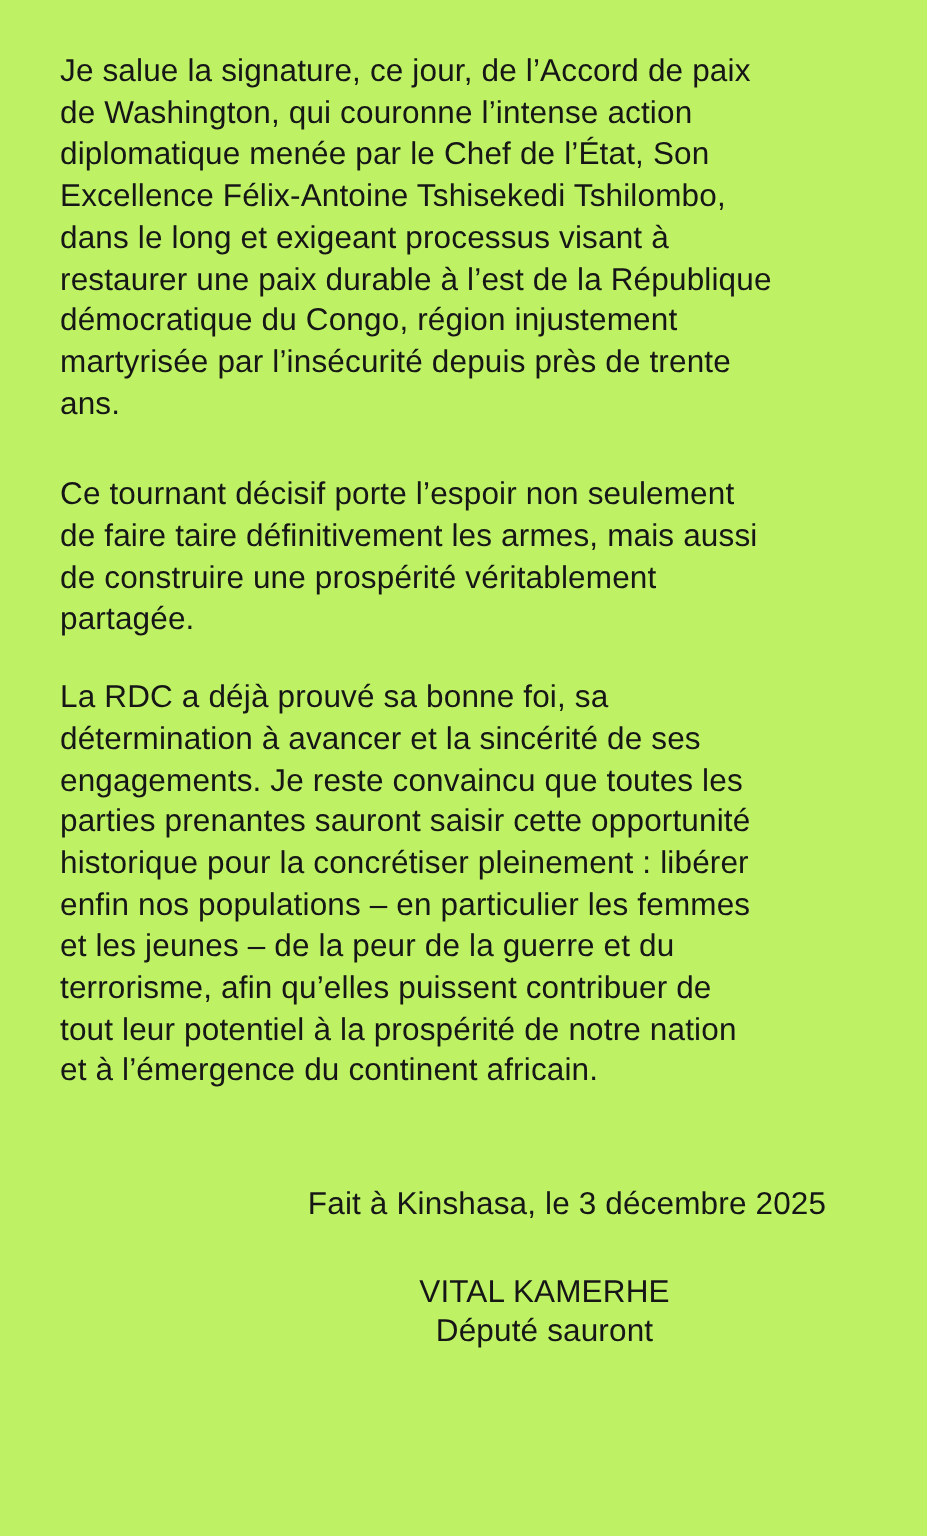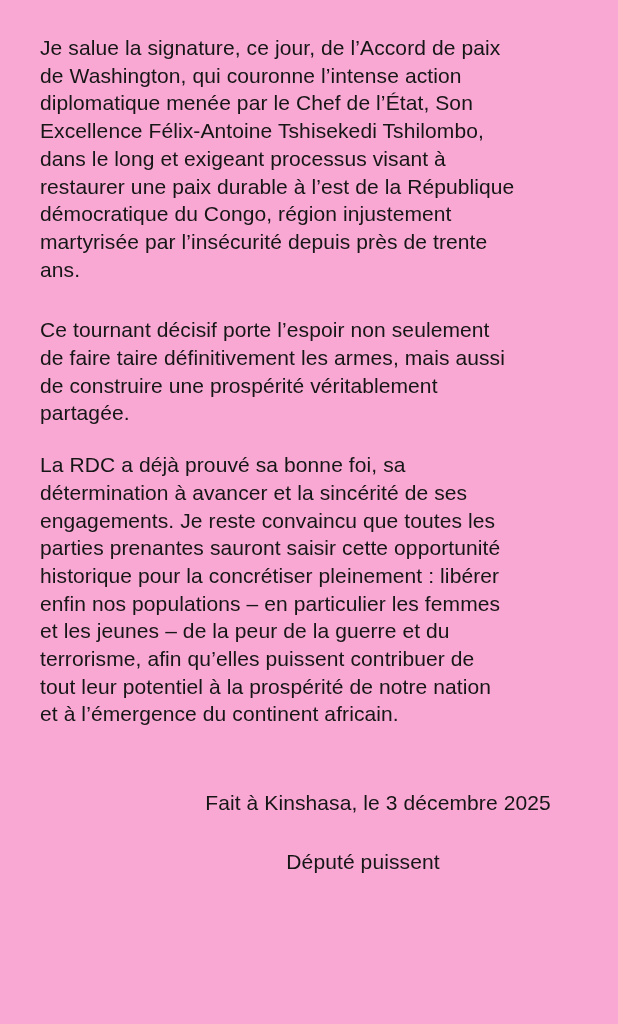--- a/index.html
+++ b/index.html
@@ -4,21 +4,21 @@
 <style>
   html, body {
     margin: 0;
     padding: 0;
     background: #ffffff;
   }
   .page {
     position: relative;
     width: 618px;
     height: 1024px;
-    background: #f9a8d4;
+    background: #bef264;
     overflow: hidden;
     font-family: "Liberation Sans", "DejaVu Sans", sans-serif;
     color: #161616;
   }
   .body-text {
     padding: 34px 46px 0 40px;
   }
   .para {
     margin: 0;
     font-size: 21px;
@@ -70,16 +70,17 @@
 enfin nos populations – en particulier les femmes
 et les jeunes – de la peur de la guerre et du
 terrorisme, afin qu’elles puissent contribuer de
 tout leur potentiel à la prospérité de notre nation
 et à l’émergence du continent africain.</p>
     </div>
 
   <div class="dateline">Fait à Kinshasa, le 3 décembre 2025</div>
 
   <div class="signature">
-    <div>Député puissent</div>
+    <div>VITAL KAMERHE</div>
+    <div>Député sauront</div>
   </div>
 
 </div>
 
 </body></html>

